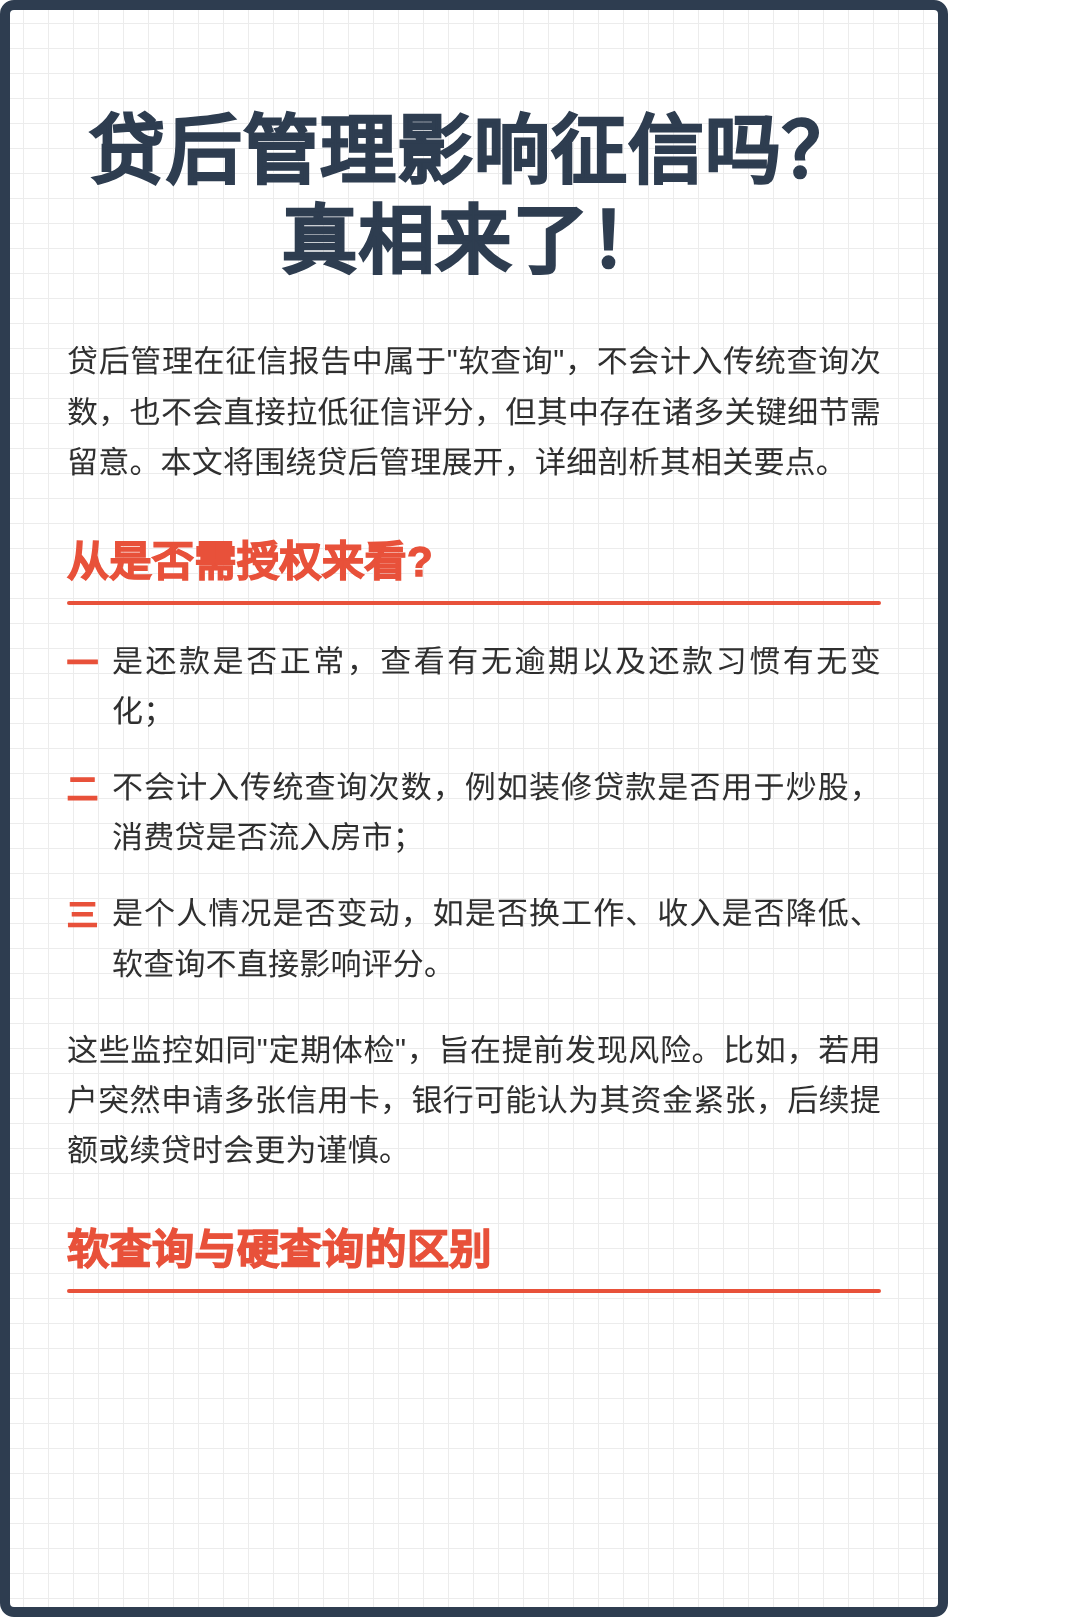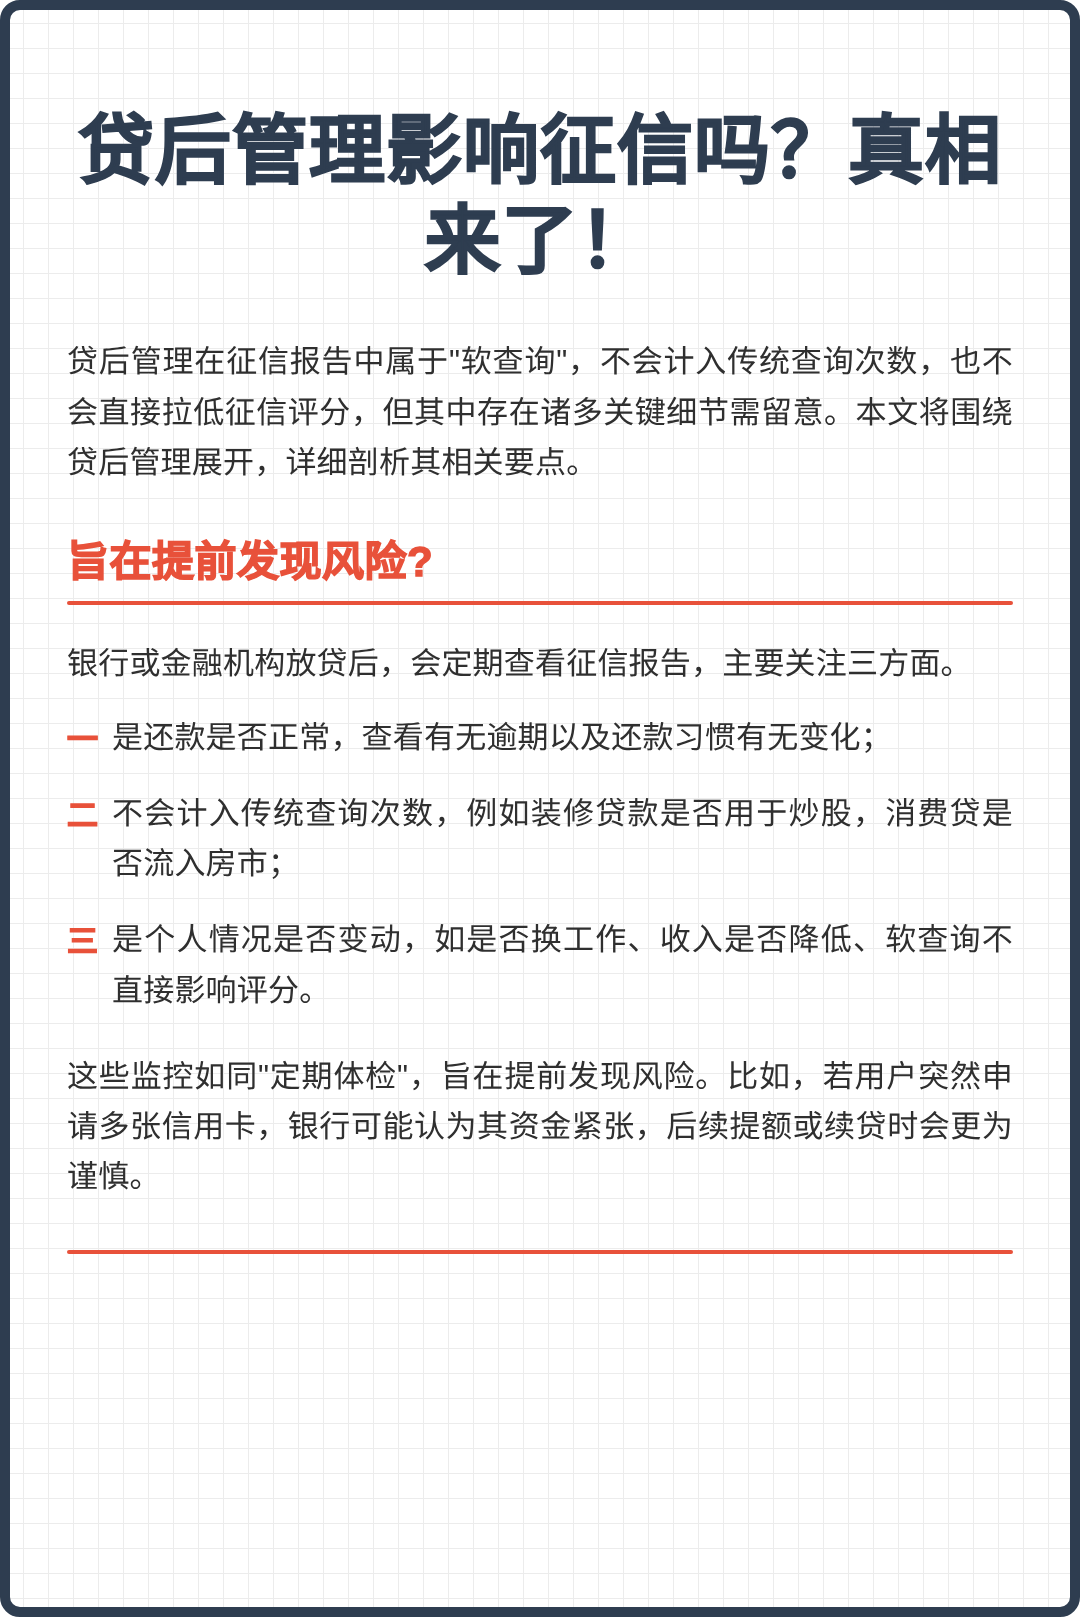--- a/index.html
+++ b/index.html
@@ -12,24 +12,24 @@
     height: 1617px;
     font-family: "Liberation Sans", "DejaVu Sans", sans-serif;
     background: #ffffff;
     overflow: hidden;
   }
 
   
   .poster {
     position: relative;
     box-sizing: border-box;
-    width: 1080px;
+    width: 948px;
     height: 1617px;
     border: 10px solid #2e3d50;
-    border-radius: 20px;
+    border-radius: 14px;
     background-color: #ffffff;
     background-image:
       linear-gradient(to right, #ececec 1px, transparent 1px),
       linear-gradient(to bottom, #ececec 1px, transparent 1px);
     background-size: 25px 25px;
     background-position: 13px 13px;
     overflow: hidden;
   }
 
   .content {
@@ -126,25 +126,24 @@
 <body>
 
 <div class="poster">
   <div class="content">
 
     <h1 class="poster-title">贷后管理影响征信吗？真相来了！</h1>
 
     <p class="para intro">贷后管理在征信报告中属于"软查询"，不会计入传统查询次数，也不会直接拉低征信评分，但其中存在诸多关键细节需留意。本文将围绕贷后管理展开，详细剖析其相关要点。</p>
 
     <div class="section">
-      <h2 class="section-title">旨在提前发现风险?</h2>
+      <h2 class="section-title">从是否需授权来看?</h2>
       <div class="section-rule"></div>
 
       <div class="section-body">
-        <p class="para lead">银行或金融机构放贷后，会定期查看征信报告，主要关注三方面。</p>
 
         <ul class="num-list">
           <li class="num-item">
             <span class="num-marker">一</span>
             <span class="num-text">是还款是否正常，查看有无逾期以及还款习惯有无变化；</span>
           </li>
           <li class="num-item">
             <span class="num-marker">二</span>
             <span class="num-text">不会计入传统查询次数，例如装修贷款是否用于炒股，消费贷是否流入房市；</span>
           </li>
@@ -152,20 +151,21 @@
             <span class="num-marker">三</span>
             <span class="num-text">是个人情况是否变动，如是否换工作、收入是否降低、软查询不直接影响评分。</span>
           </li>
         </ul>
 
         <p class="para after-list">这些监控如同"定期体检"，旨在提前发现风险。比如，若用户突然申请多张信用卡，银行可能认为其资金紧张，后续提额或续贷时会更为谨慎。</p>
       </div>
     </div>
 
     <div class="section">
+      <h2 class="section-title">软查询与硬查询的区别</h2>
       <div class="section-rule"></div>
 
       <div class="section-body">
       </div>
     </div>
 
   </div>
 </div>
 
 </body></html>

